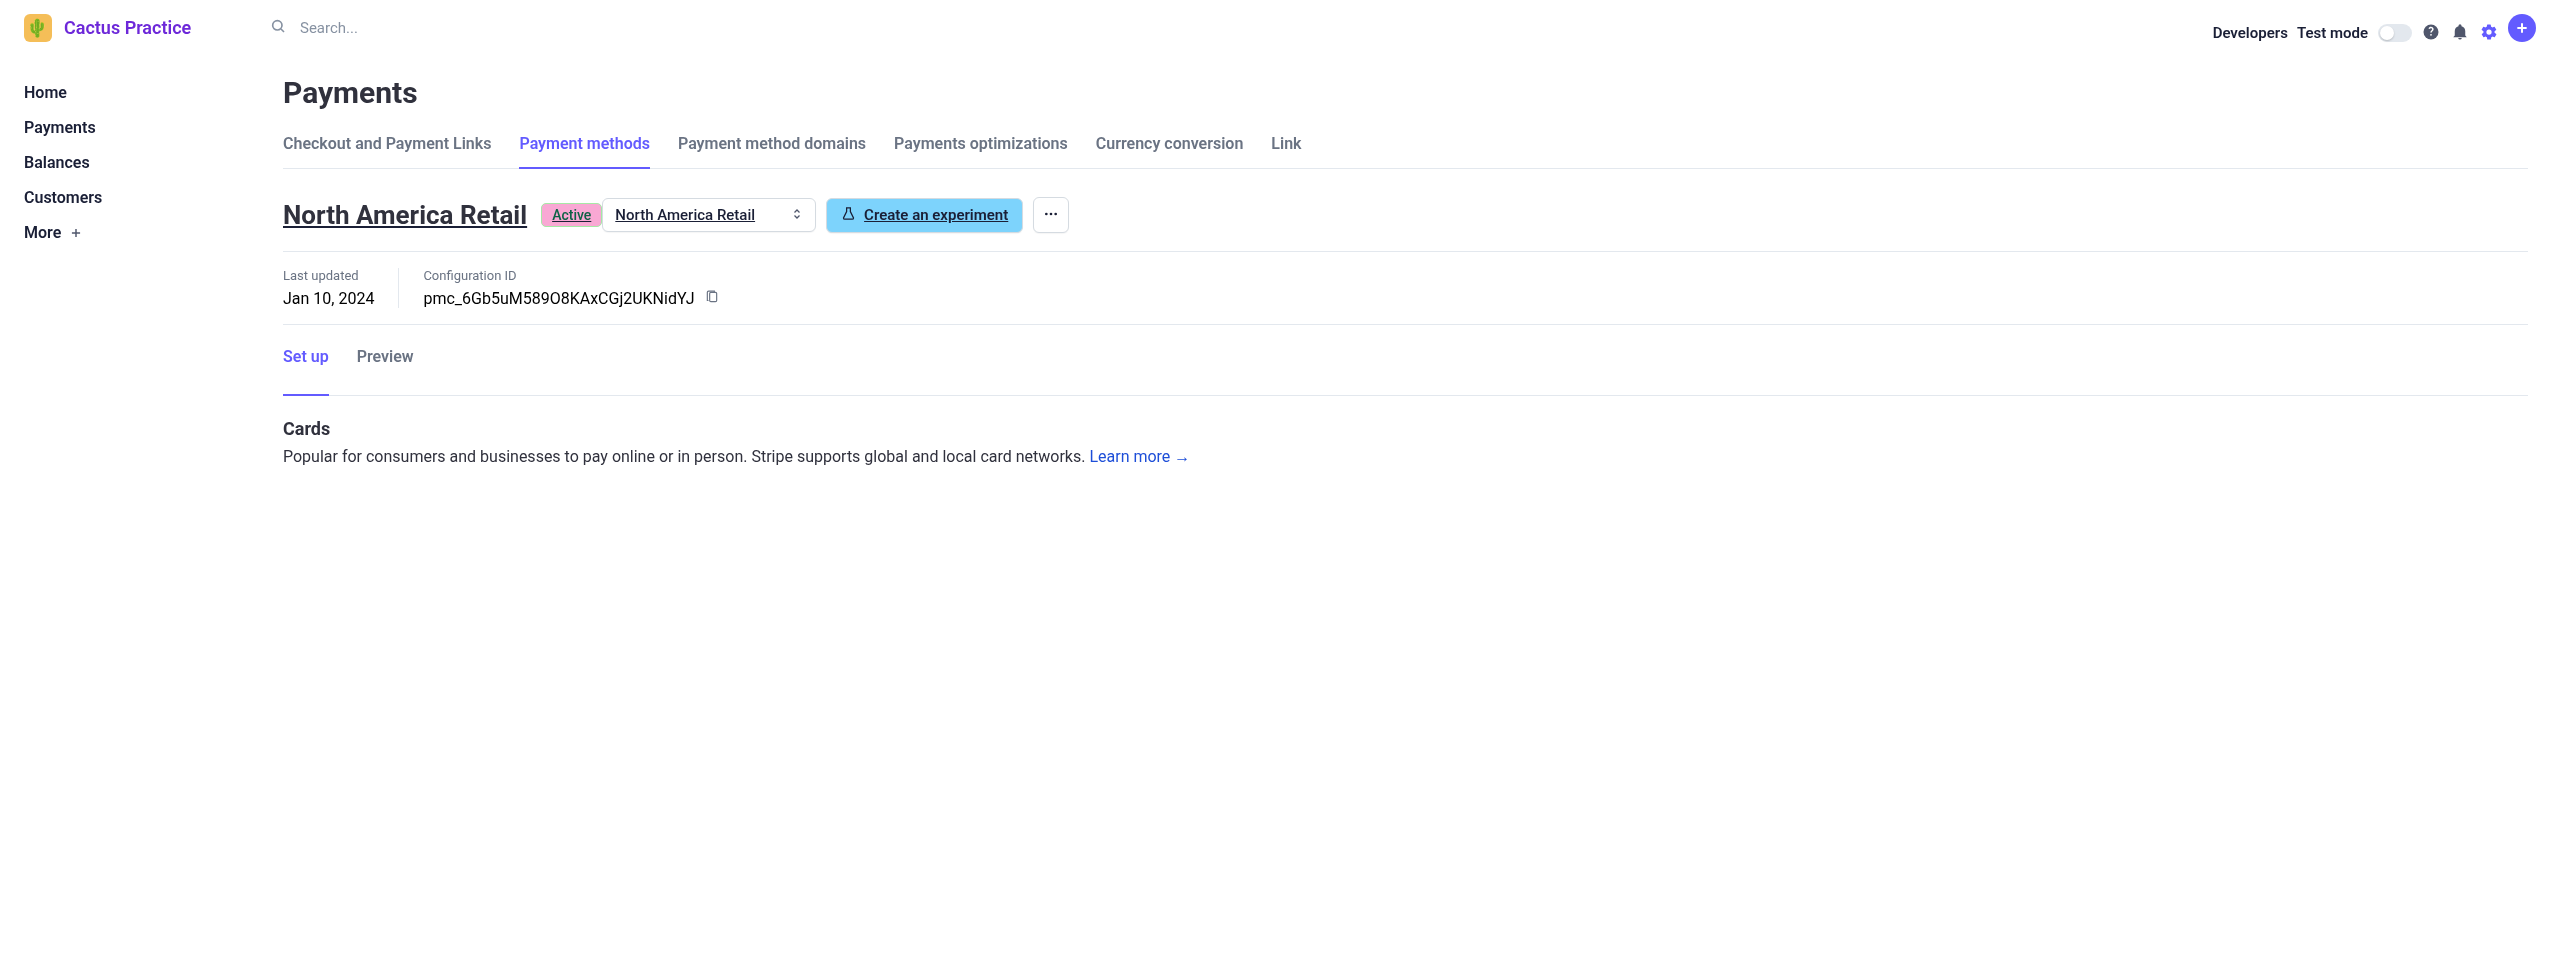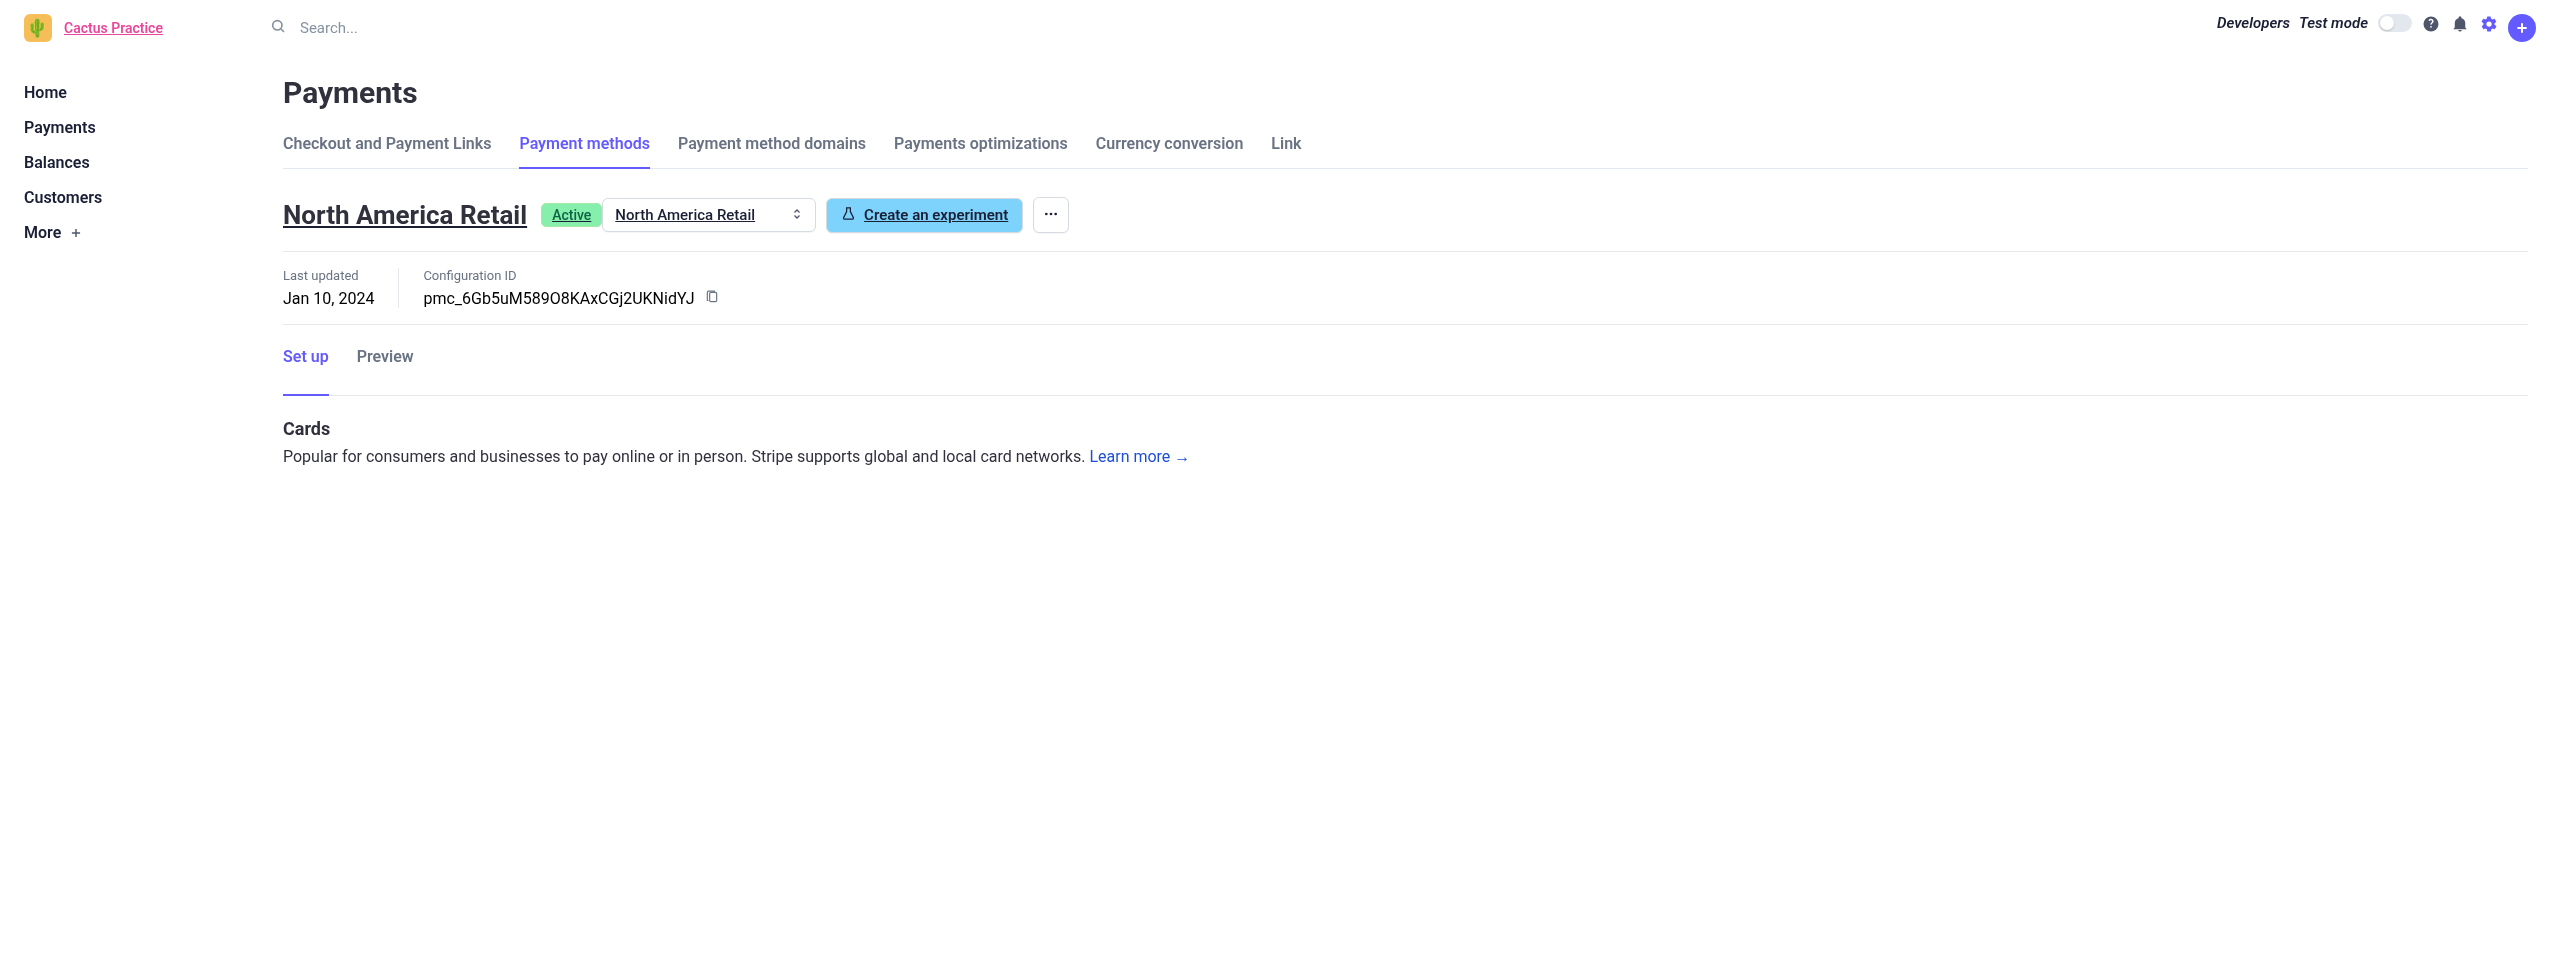--- a/index.html
+++ b/index.html
@@ -44,24 +44,23 @@
       height: 28px;
       background: #f5be58;
       border-radius: 6px;
       display: flex;
       align-items: center;
       justify-content: center;
       font-size: 18px;
     }
     
     .brand-name {
-      font-size: 14px;
-      font-weight: 600;
-      color: #ec4899;
-      text-decoration: underline;
+      font-size: 18px;
+      font-weight: 600;
+      color: #6d28d9;
     }
     
     .search-container {
       flex: 1;
       display: flex;
       align-items: center;
       gap: 14px;
       padding: 6px 0;
       color: #8792a2;
     }
@@ -79,23 +78,22 @@
       background: transparent;
       width: 200px;
     }
     
     .search-input::placeholder {
       color: #8792a2;
     }
     
     .topbar-right {
       display: flex;
-      align-items: flex-start;
+      align-items: flex-end;
       gap: 9px;
-      font-style: italic;
     }
     
     .developers-link {
       font-size: 15px;
       font-weight: 600;
       color: #1a1f36;
       cursor: pointer;
     }
     
     .test-mode {
@@ -263,21 +261,21 @@
       gap: 14px;
     }
     
     .config-title {
       font-size: 26px;
       font-weight: 700;
       color: #30313d;
     }
     
     .badge {
-      background: #86efac;
+      background: #f9a8d4;
       color: #0e6245;
       font-size: 14px;
       font-weight: 500;
       padding: 3px 10px;
       border-radius: 5px;
       border: 1px solid #a6e9a6;
     }
     
     .config-actions {
       display: flex;

